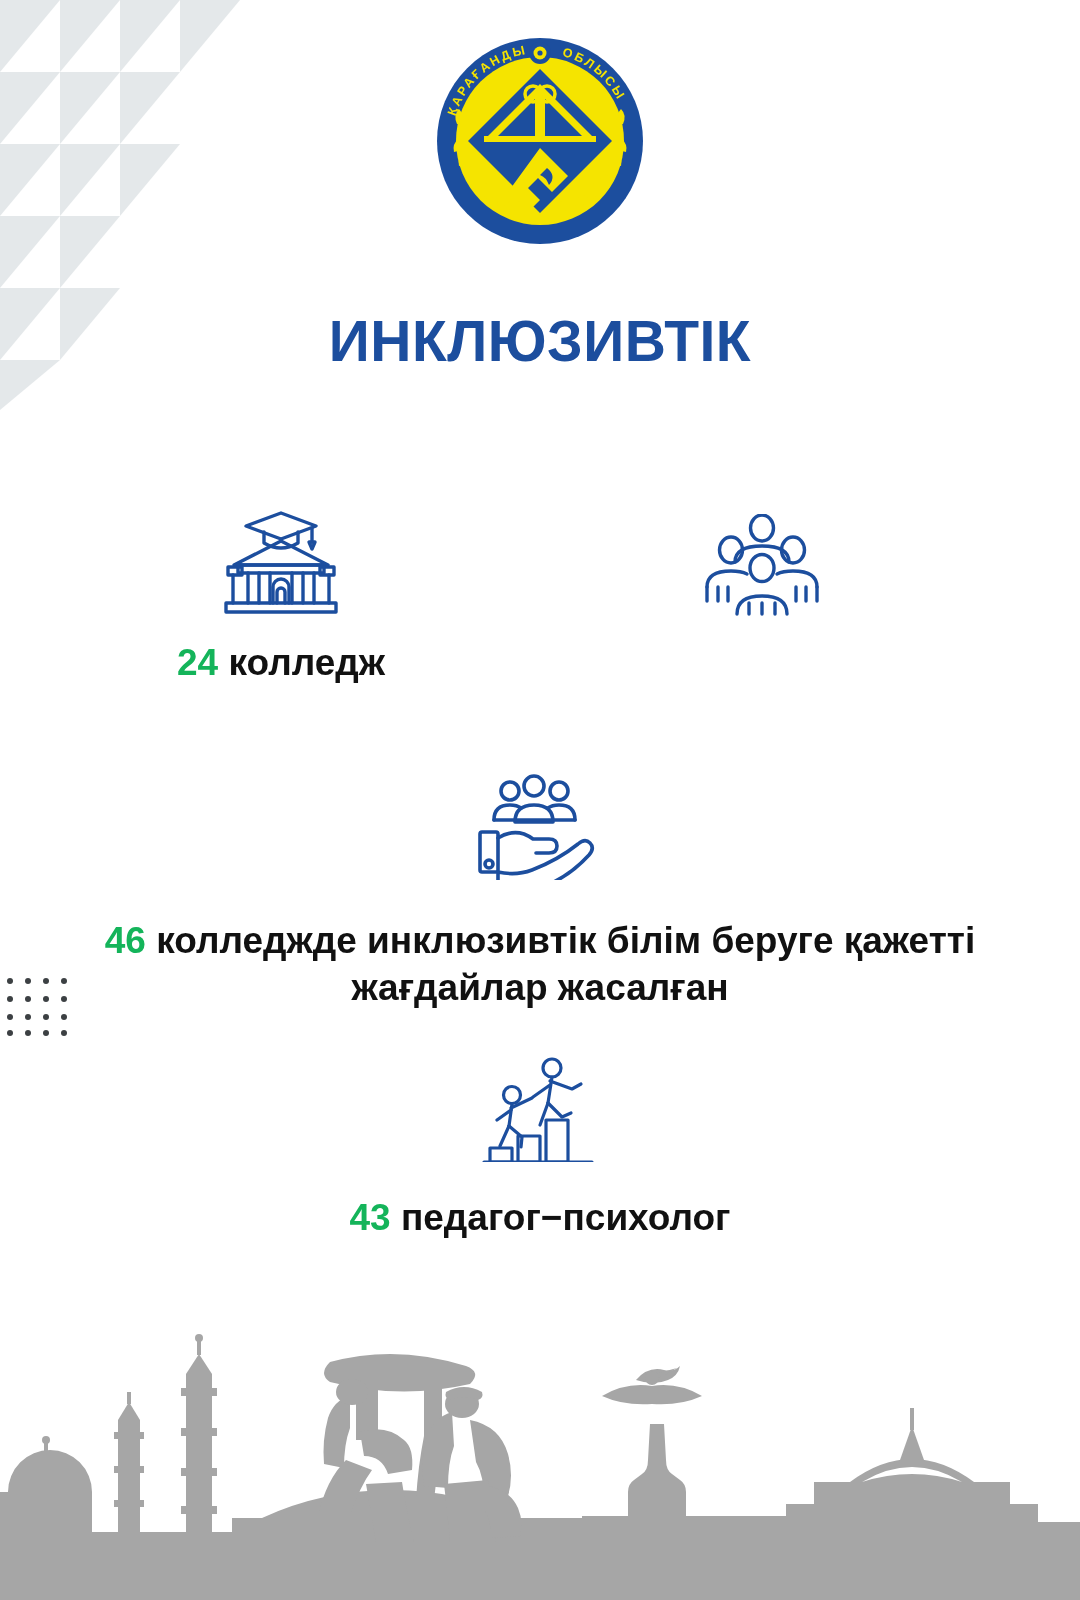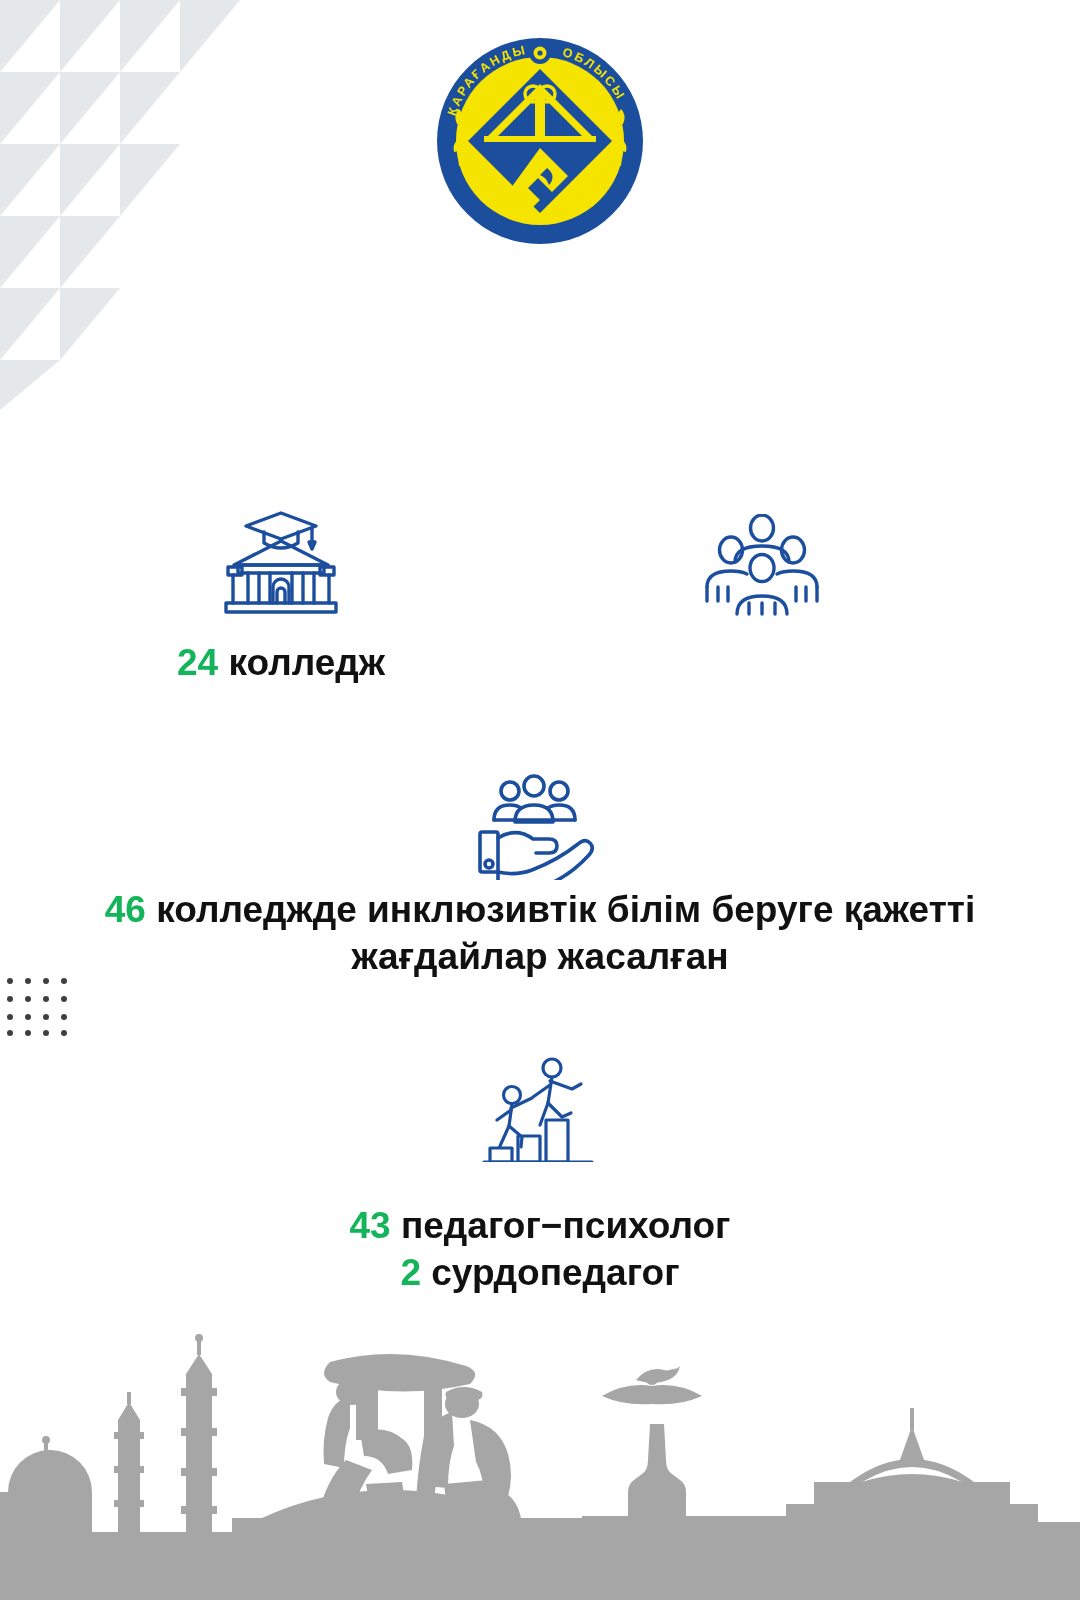--- a/index.html
+++ b/index.html
@@ -106,30 +106,30 @@
   }
   #stat-students .icon-slot { height: 104px; }
 
   
   #stat-conditions {
     left: 20px;
     top: 768px;
     width: 1040px;
   }
   #stat-conditions .icon-slot { height: 112px; }
-  #stat-conditions .caption { font-size: 37px; margin-top: 6px; }
+  #stat-conditions .caption { font-size: 37px; margin-top: 37px; }
 
   
   #stat-specialists {
     left: 240px;
     top: 1052px;
     width: 600px;
   }
   #stat-specialists .icon-slot { height: 110px; }
-  #stat-specialists .caption { margin-top: 40px; }
+  #stat-specialists .caption { margin-top: 32px; }
   #stat-specialists .caption .line2 { display: block; }
 
   
   .skyline {
     position: absolute;
     left: 0;
     bottom: 0;
     width: 1080px;
     height: 300px;
     pointer-events: none;
@@ -245,20 +245,21 @@
         <path d="M173,129 q8,5 7,13 q-9,0 -12,-8 Z"></path>
         <path d="M163,141 q8,4 8,12 q-9,1 -13,-7 Z"></path>
         <path d="M151,151 q9,3 10,11 q-9,2 -14,-6 Z"></path>
         <path d="M138,159 q9,2 11,10 q-9,3 -15,-5 Z"></path>
         <path d="M124,165 q9,1 12,8 q-8,4 -15,-3 Z"></path>
       </g>
     </svg>
   </div>
 
   <div class="title-block">
+    <span class="title-line">ИНКЛЮЗИВТІК</span>
   </div>
 
   <div class="stat" id="stat-colleges">
     <div class="icon-slot">
       <svg width="130" height="108" viewBox="0 0 130 108" xmlns="http://www.w3.org/2000/svg" aria-hidden="true">
         <g fill="none" stroke="#1C4E9E" stroke-width="3.4" stroke-linejoin="round" stroke-linecap="round">
 
           <polygon points="65,6 100,19 65,32 30,19"></polygon>
           <path d="M48,25 v11 q17,10 34,0 v-11"></path>
           <path d="M96,21 v14"></path>
@@ -370,21 +371,20 @@
 
           <rect x="10" y="94" width="22" height="14"></rect>
           <rect x="38" y="82" width="22" height="26"></rect>
           <rect x="66" y="66" width="22" height="42"></rect>
           <path d="M4,108 h108"></path>
         </g>
       </svg>
     </div>
     <div class="caption">
       <span><span class="num">43</span><span> педагог−психолог</span></span>
-      <span class="line2"><span class="num">2</span><span> сурдопедагог</span></span>
     </div>
   </div>
 
   <svg class="skyline" viewBox="0 0 1080 300" preserveAspectRatio="none" xmlns="http://www.w3.org/2000/svg" aria-hidden="true">
     <g fill="#A6A6A6">
 
       <rect x="0" y="232" width="1080" height="68"></rect>
 
       <path d="M0 232 v-40 h8 a42 42 0 0 1 84 0 v40 z"></path>
       <rect x="44" y="142" width="4" height="12"></rect>

